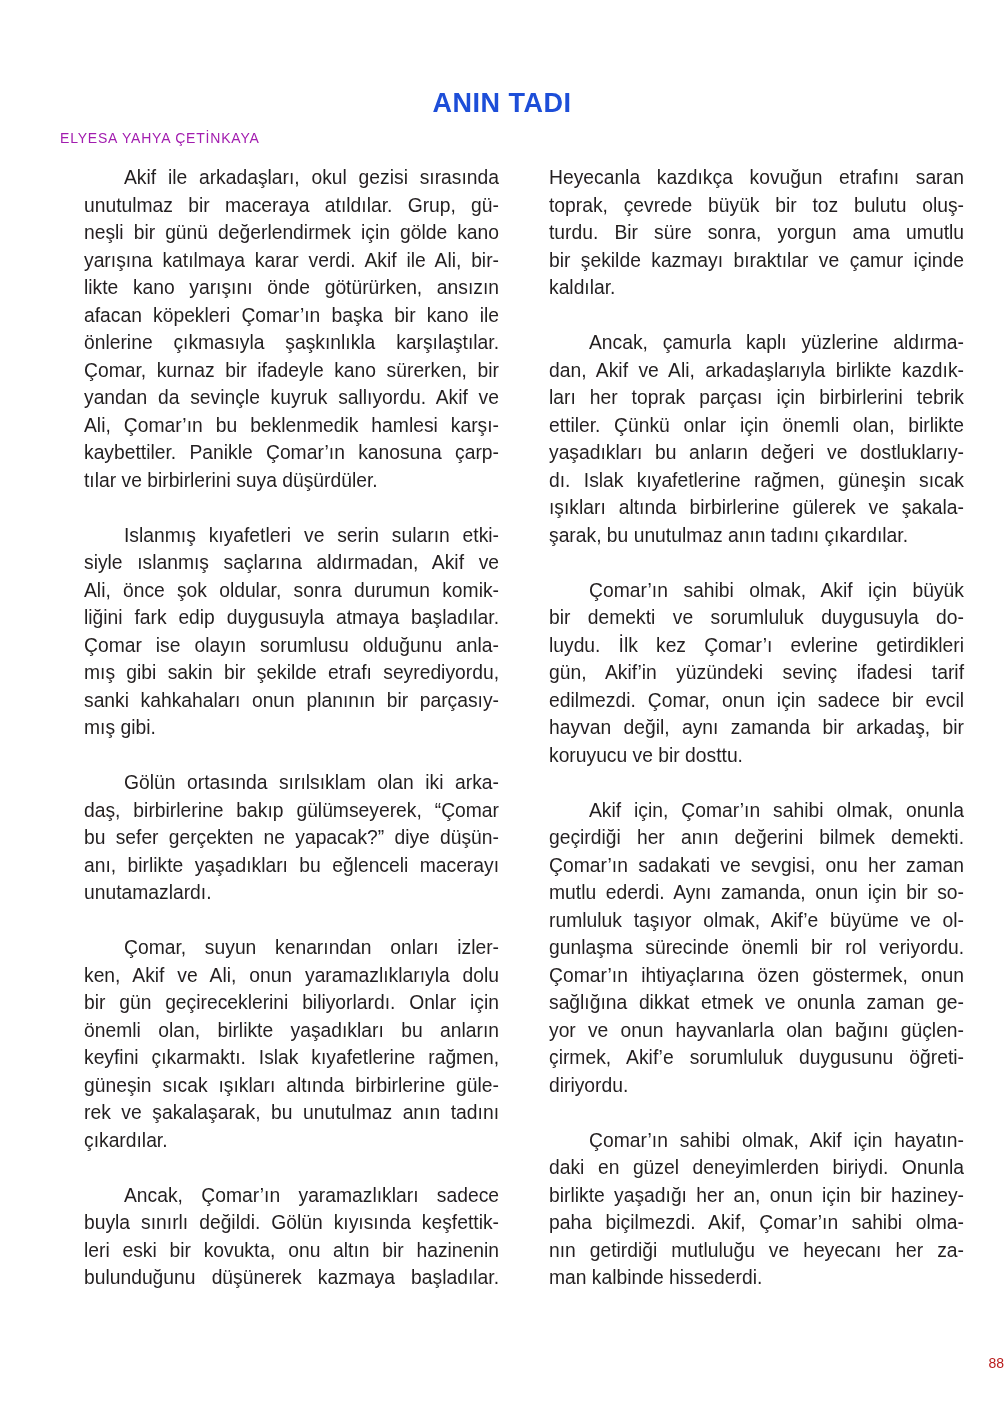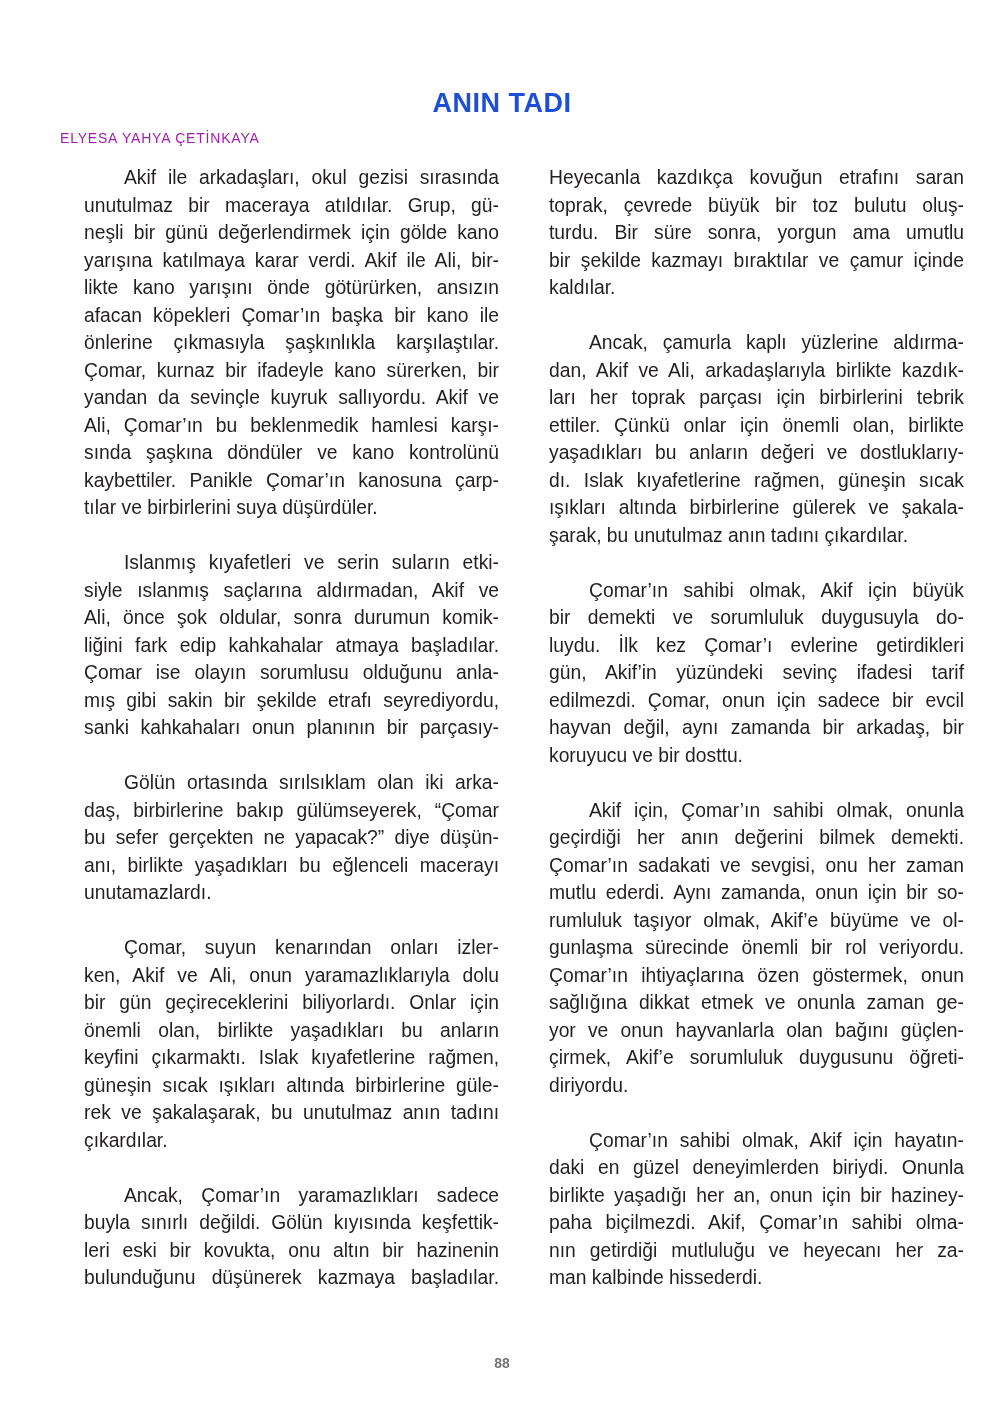--- a/index.html
+++ b/index.html
@@ -10,53 +10,53 @@
   .author { position: absolute; top: 130px; left: 60px; font-size: 14px; letter-spacing: 0.8px;
             color: #a21caf; }
   .col { position: absolute; top: 164px; width: 415px; }
   .col.left { left: 84px; }
   .col.right { left: 514px; margin-left: 35px; }
   .para { margin: 0 0 27.5px 0; }
   .line { display: block; height: 27.5px; line-height: 27.5px; font-size: 19.3px;
           text-align: justify; text-align-last: justify; white-space: nowrap; overflow: visible; }
   .line.last { text-align-last: left; }
   .line.indent { padding-left: 40px; }
-  .page-num { position: absolute; top: 1355px; left: 0; width: 1004px; text-align: center;
-              font-size: 14px; color: #737373; font-weight: bold; }
+  .page-num { position: absolute; top: 1355px; left: 0; width: 1004px; text-align: right;
+              font-size: 14px; color: #b91c1c; }
 </style>
 </head>
 <body>
 
 <h1 class="title">ANIN TADI</h1>
 <div class="author">ELYESA YAHYA ÇETİNKAYA</div>
 
 <div class="col left">
     <div class="para">
       <span class="line indent">Akif ile arkadaşları, okul gezisi sırasında</span>
       <span class="line">unutulmaz bir maceraya atıldılar. Grup, gü-</span>
       <span class="line">neşli bir günü değerlendirmek için gölde kano</span>
       <span class="line">yarışına katılmaya karar verdi. Akif ile Ali, bir-</span>
       <span class="line">likte kano yarışını önde götürürken, ansızın</span>
       <span class="line">afacan köpekleri Çomar’ın başka bir kano ile</span>
       <span class="line">önlerine çıkmasıyla şaşkınlıkla karşılaştılar.</span>
       <span class="line">Çomar, kurnaz bir ifadeyle kano sürerken, bir</span>
       <span class="line">yandan da sevinçle kuyruk sallıyordu. Akif ve</span>
       <span class="line">Ali, Çomar’ın bu beklenmedik hamlesi karşı-</span>
-      <span class="line">sında şaşkına döndüler ve kano kontrolünü</span>
       <span class="line">kaybettiler. Panikle Çomar’ın kanosuna çarp-</span>
       <span class="line last">tılar ve birbirlerini suya düşürdüler.</span>
     </div>
     <div class="para">
       <span class="line indent">Islanmış kıyafetleri ve serin suların etki-</span>
       <span class="line">siyle ıslanmış saçlarına aldırmadan, Akif ve</span>
       <span class="line">Ali, önce şok oldular, sonra durumun komik-</span>
-      <span class="line">liğini fark edip kahkahalar atmaya başladılar.</span>
+      <span class="line">liğini fark edip duygusuyla atmaya başladılar.</span>
       <span class="line">Çomar ise olayın sorumlusu olduğunu anla-</span>
       <span class="line">mış gibi sakin bir şekilde etrafı seyrediyordu,</span>
       <span class="line">sanki kahkahaları onun planının bir parçasıy-</span>
+      <span class="line last">mış gibi.</span>
     </div>
     <div class="para">
       <span class="line indent">Gölün ortasında sırılsıklam olan iki arka-</span>
       <span class="line">daş, birbirlerine bakıp gülümseyerek, “Çomar</span>
       <span class="line">bu sefer gerçekten ne yapacak?” diye düşün-</span>
       <span class="line">anı, birlikte yaşadıkları bu eğlenceli macerayı</span>
       <span class="line last">unutamazlardı.</span>
     </div>
     <div class="para">
       <span class="line indent">Çomar, suyun kenarından onları izler-</span>

